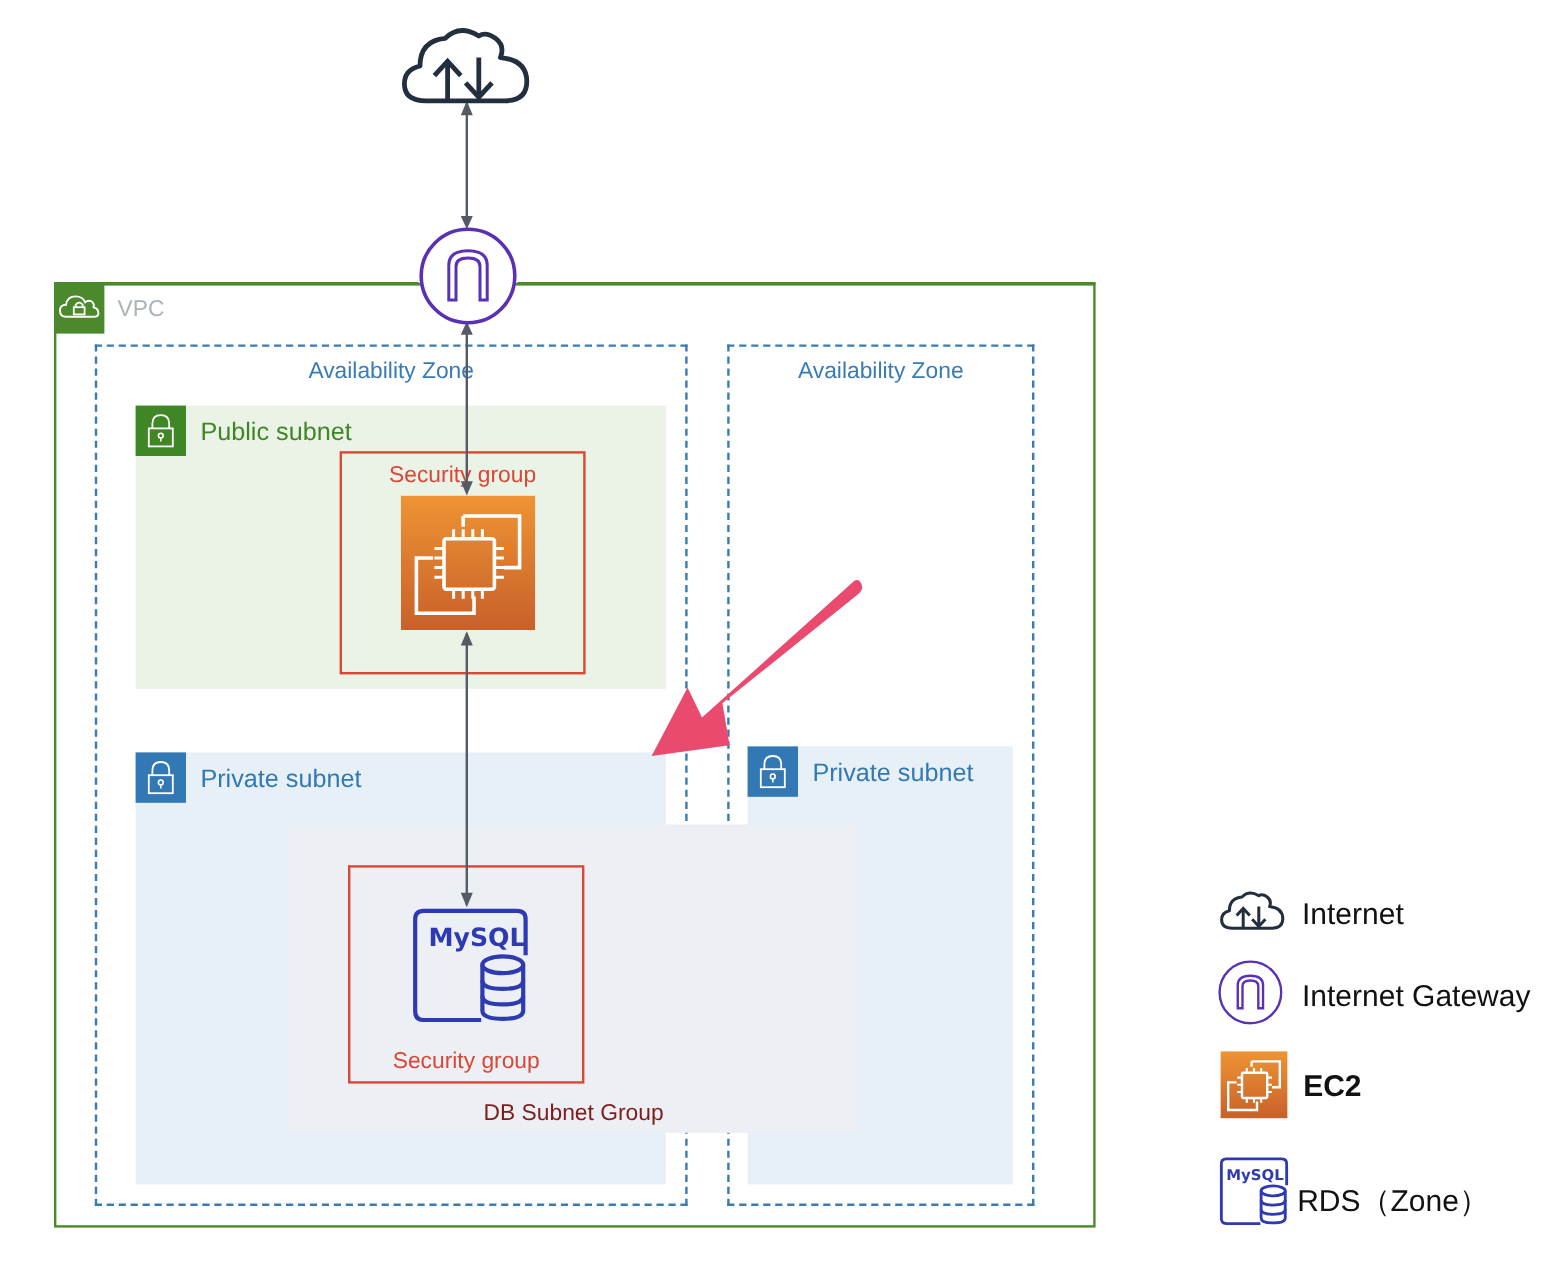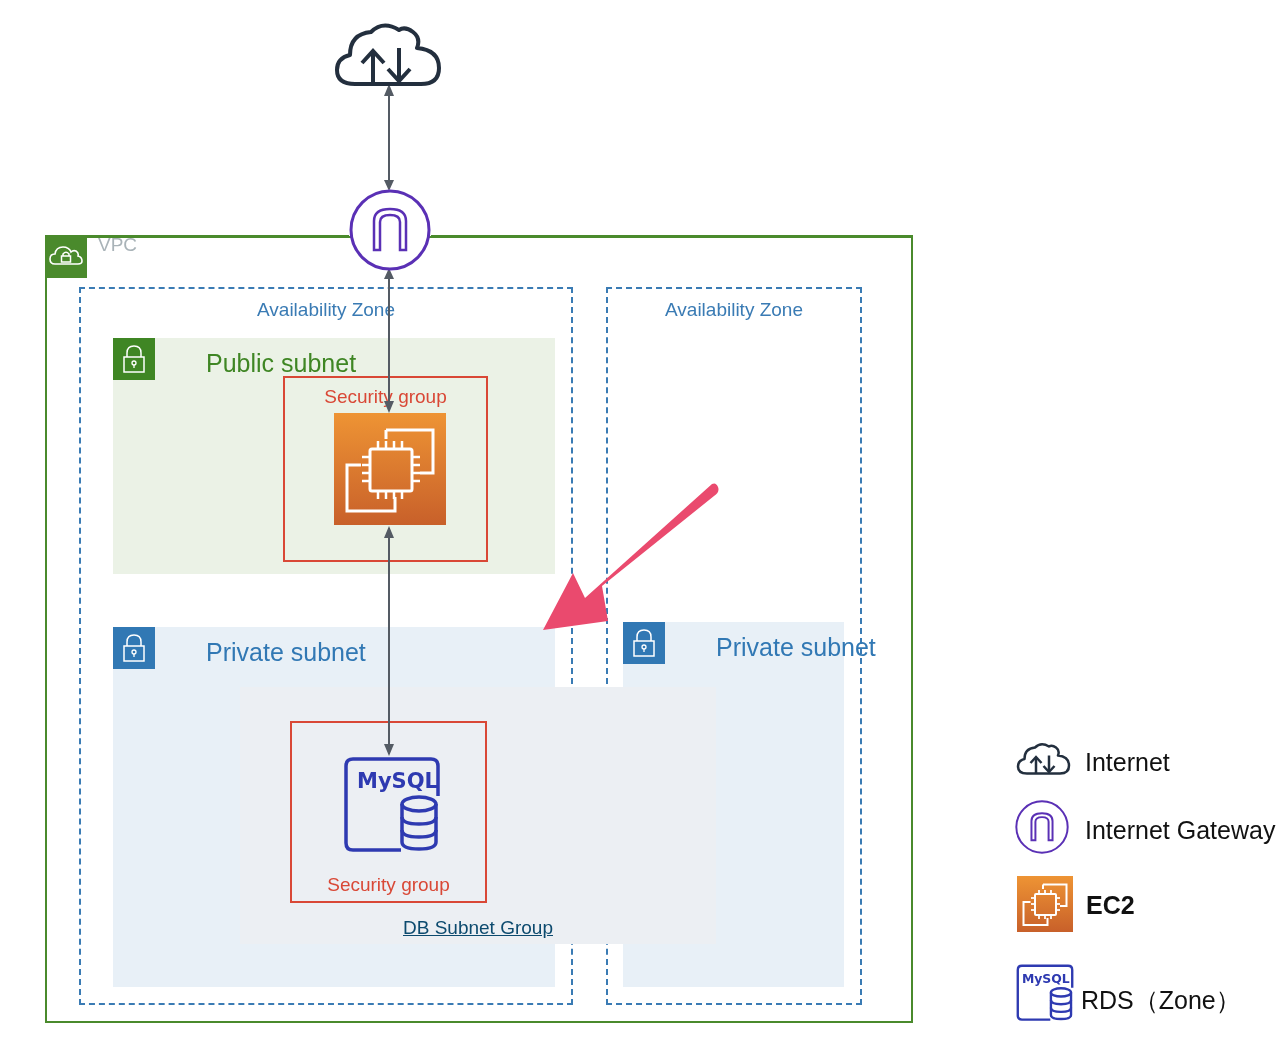--- a/index.html
+++ b/index.html
@@ -1,35 +1,35 @@
 <!DOCTYPE html>
 <html><head>
   <meta charset="utf-8">
   <style>
     html, body { margin: 0; padding: 0; background: #ffffff; }
     body { width: 1284px; height: 1062px; position: relative; overflow: hidden;
            font-family: "Liberation Sans", "DejaVu Sans", sans-serif; }
     .abs { position: absolute; box-sizing: border-box; }
     .vpc { left: 45px; top: 236px; width: 868px; height: 787px; border: 2px solid #4a8a2c; }
     .vpc-badge { left: 45px; top: 236px; width: 42px; height: 42px; background: #4a8a2c; }
-    .vpc-label { left: 98px; top: 234px; font-size: 19px; color: #a9b3b8; }
+    .vpc-label { left: 98px; top: 247px; font-size: 19px; color: #a9b3b8; }
     .az { border: 2px dashed #3a7bb4; }
     .az-left { left: 79px; top: 287px; width: 494px; height: 718px; }
     .az-right { left: 606px; top: 287px; width: 256px; height: 718px; }
     .az-label { font-size: 19px; color: #3a7bb4; text-align: center; }
     .public { left: 113px; top: 338px; width: 442px; height: 236px; background: #ebf2e6; }
     .private { background: #e8f0f7; }
     .private-left { left: 113px; top: 627px; width: 442px; height: 360px; }
     .private-right { left: 623px; top: 622px; width: 221px; height: 365px; }
     .dbsg { left: 240px; top: 687px; width: 476px; height: 257px; background: #eceff3; }
-    .dbsg-label { left: 240px; top: 917px; width: 476px; text-align: center; font-size: 19px; color: #0c4a6e; text-decoration: underline; }
+    .dbsg-label { left: 240px; top: 917px; width: 476px; text-align: center; font-size: 19px; color: #7f1d1d; }
     .lock-badge { width: 42px; height: 42px; }
     .lock-green { background: #3f8624; }
     .lock-blue { background: #3178b4; }
-    .subnet-label { font-size: 25px; margin-left: 39px; }
+    .subnet-label { font-size: 21px; }
     .green-text { color: #3f8624; }
     .blue-text { color: #3178b4; }
     .sg { border: 2px solid #d94836; }
     .sg-label { font-size: 19px; color: #d94836; text-align: center; }
     .legend-label { font-size: 25px; color: #111111; }
   </style>
 </head>
 <body>
 
 <div class="abs vpc"></div>

